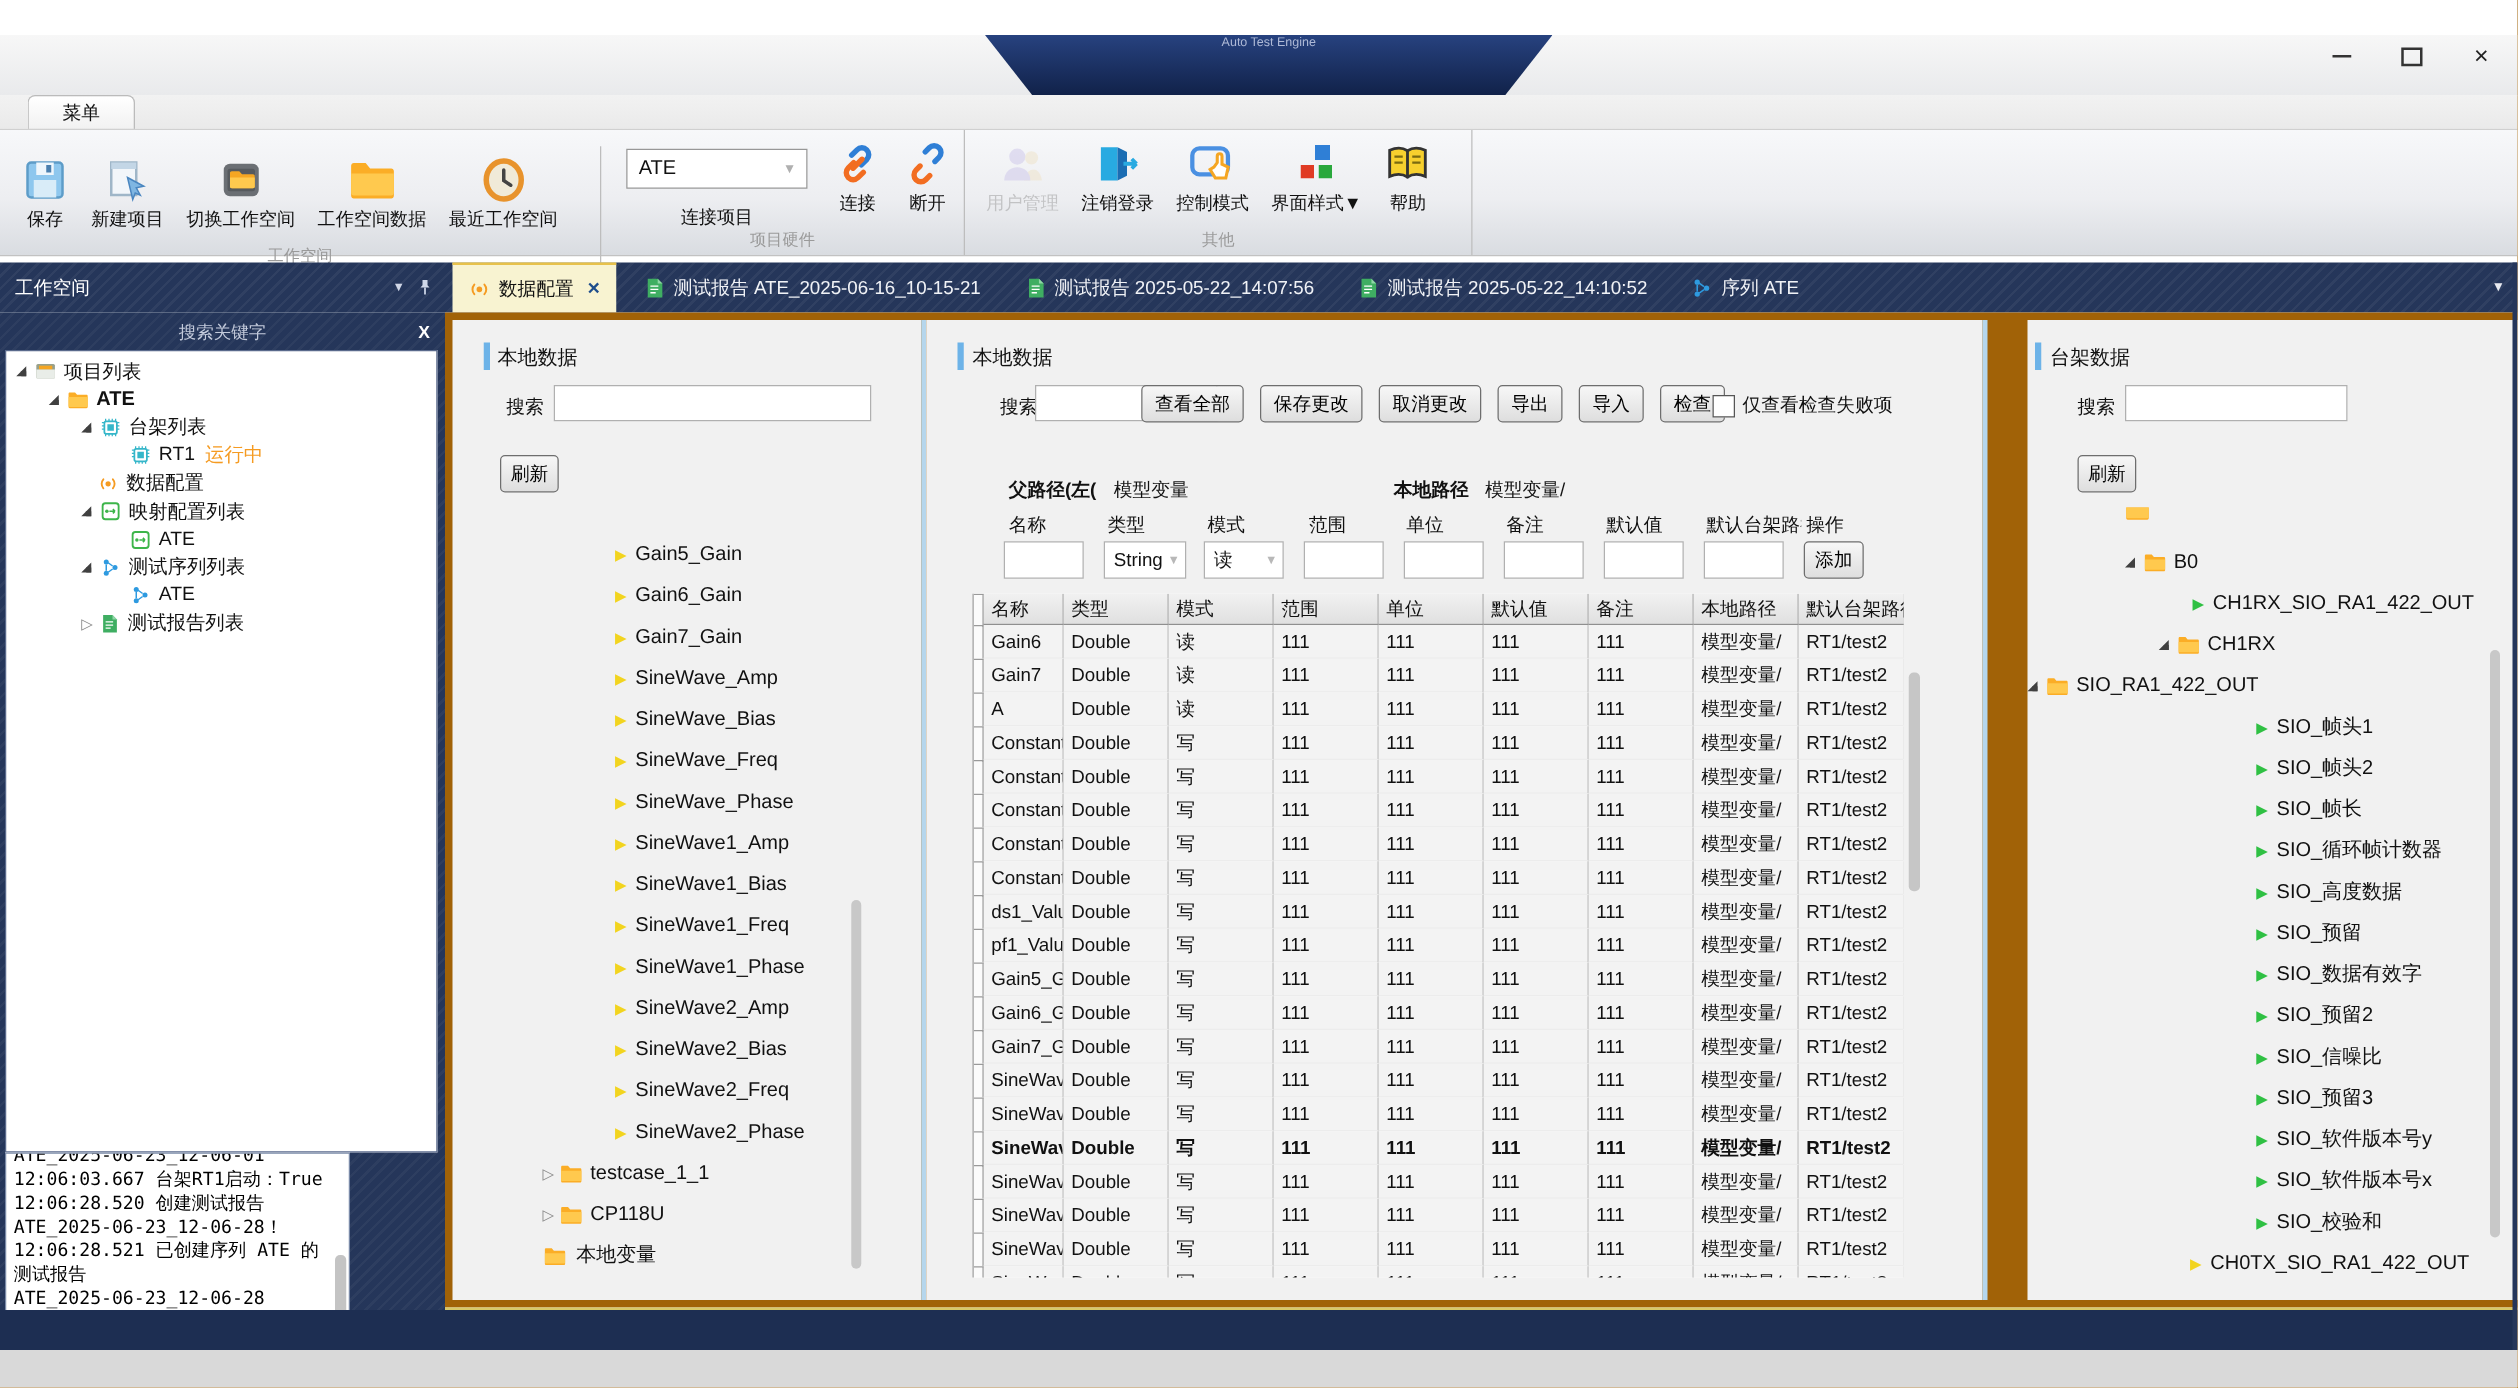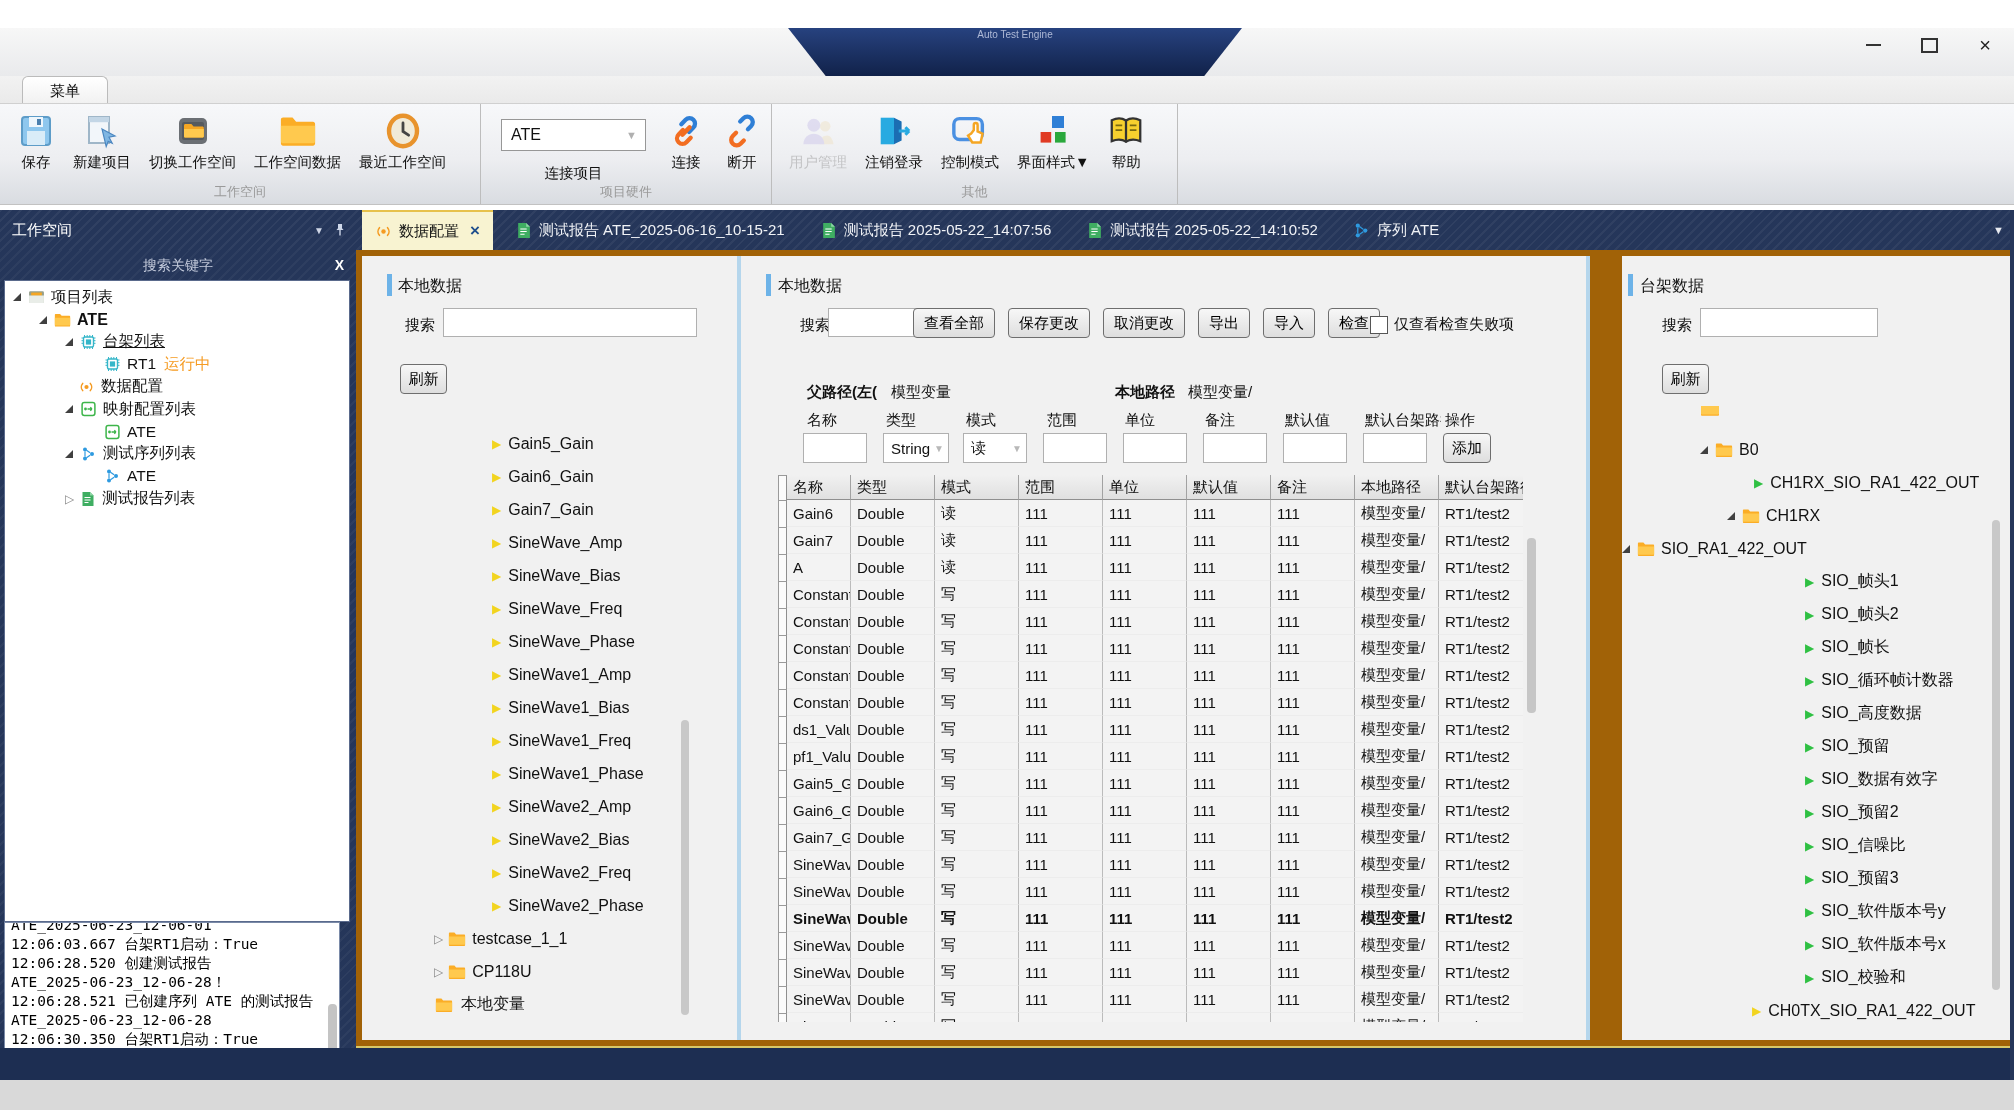--- a/index.html
+++ b/index.html
@@ -65,21 +65,21 @@
   .titem{height:22.4px;display:flex;align-items:center;font-size:15.5px;white-space:nowrap}
   .titem .icon{width:17px;height:16px;margin-right:6px;flex:none}
   .titem .bold{font-weight:bold;font-size:16px}
   .titem .status{color:#f59b22;margin-left:8px}
   .tri-exp{width:0;height:0;border:4px solid transparent;border-right-color:#404040;
     border-bottom-color:#404040;margin-right:7px;flex:none}
   .tri-col{color:#888;font-size:12px;margin-right:5px;flex:none}
   .tri-sp{width:13px;flex:none}
   .leaf{font-size:12px;margin-right:7px;flex:none}
   .leaf.g{color:#2fc043}.leaf.y{color:#f2d41f}
-  .log{position:absolute;left:4px;top:672px;width:336px;height:150px;background:#fff;
+  .log{position:absolute;left:4px;top:672px;width:276px;height:150px;background:#fff;
     border:1px solid #7a8aa8;box-sizing:border-box;overflow:hidden;padding:2px 14px 2px 6px;
     font-family:"DejaVu Sans Mono",monospace;font-size:14.5px;line-height:19px;color:#000}
   .log .line:first-child{margin-top:-9px}
   .log-scroll{position:absolute;right:2px;top:55%;width:9px;height:38%;background:#c4c4c4;border-radius:4px}
   
   .docarea{left:356px;top:250px;width:1658px;height:796px;background:#a16207}
   .panel{position:absolute;top:6px;height:784px;background:#f1f1f1}
   .p-local{left:6px;width:375px}
   .vsep1{position:absolute;left:381px;top:6px;width:4px;height:784px;background:#b5d6ec}
   .p-table{left:385px;width:845px}
@@ -145,21 +145,21 @@
     </span>
   <span class="wc">
       <span class="wc-max"></span>
     </span>
   <span class="wc wc-x">×</span>
 </div>
 <div class="abs tabrow"></div>
 <div class="abs menu-tab">菜单</div>
 
 <div class="abs ribbon" id="ribbon">
-    <div class="rgroup" style="width: 480px;">
+    <div class="rgroup" style="width: 480px; margin-top: 13px;">
       <div class="ritems">
         <div class="ritem">
           <span class="icon">
             <svg viewBox="0 0 18 18">
               <rect x="2" y="2" width="14" height="14" rx="1.5" fill="#8ec7ee" stroke="#5d9cc8"></rect>
               <rect x="5.5" y="2" width="7" height="5" fill="#eef6fc"></rect>
               <rect x="9.5" y="3" width="2" height="3" fill="#4a7fae"></rect>
               <rect x="4.5" y="9" width="9" height="7" fill="#d9ecf8"></rect>
             </svg>
           </span>
@@ -399,21 +399,21 @@
       <div class="titem" style="padding-left: 34px;">
         <span class="tri-exp"></span>
         <span class="icon" style="width: 17px; height: 16px; display: inline-block; flex: 0 0 auto;">
           <svg viewBox="0 0 16 14">
             <path d="M.8 2.2c0-.5.4-.9.9-.9h4l1.5 1.8h7.1c.5 0 .9.4.9.9v8.3c0 .5-.4.9-.9.9H1.7c-.5 0-.9-.4-.9-.9z" fill="#FBAD26"></path>
             <path d="M.8 4.8h14.4v6.5c0 .5-.4.9-.9.9H1.7c-.5 0-.9-.4-.9-.9z" fill="#FFC94E"></path>
           </svg>
         </span>
         <span class="bold">ATE</span>
       </div>
-      <div class="titem" style="padding-left: 60px; text-decoration: underline;">
+      <div class="titem" style="padding-left: 60px;">
         <span class="tri-exp"></span>
         <span class="icon" style="width: 17px; height: 16px; display: inline-block; flex: 0 0 auto;">
           <svg viewBox="0 0 16 16">
             <g stroke="#35b6c9" stroke-width="1" fill="none">
               <path d="M4 1v2.2M6.7 1v2.2M9.3 1v2.2M12 1v2.2M4 12.8V15M6.7 12.8V15M9.3 12.8V15M12 12.8V15M1 4h2.2M1 6.7h2.2M1 9.3h2.2M12.8 4H15M12.8 6.7H15M12.8 9.3H15"></path>
             </g>
             <rect x="3" y="3" width="10" height="10" rx="1.5" fill="#fff" stroke="#35b6c9" stroke-width="1.4"></rect>
             <rect x="5.4" y="5.4" width="5.2" height="5.2" fill="#35b6c9"></rect>
           </svg>
         </span>

